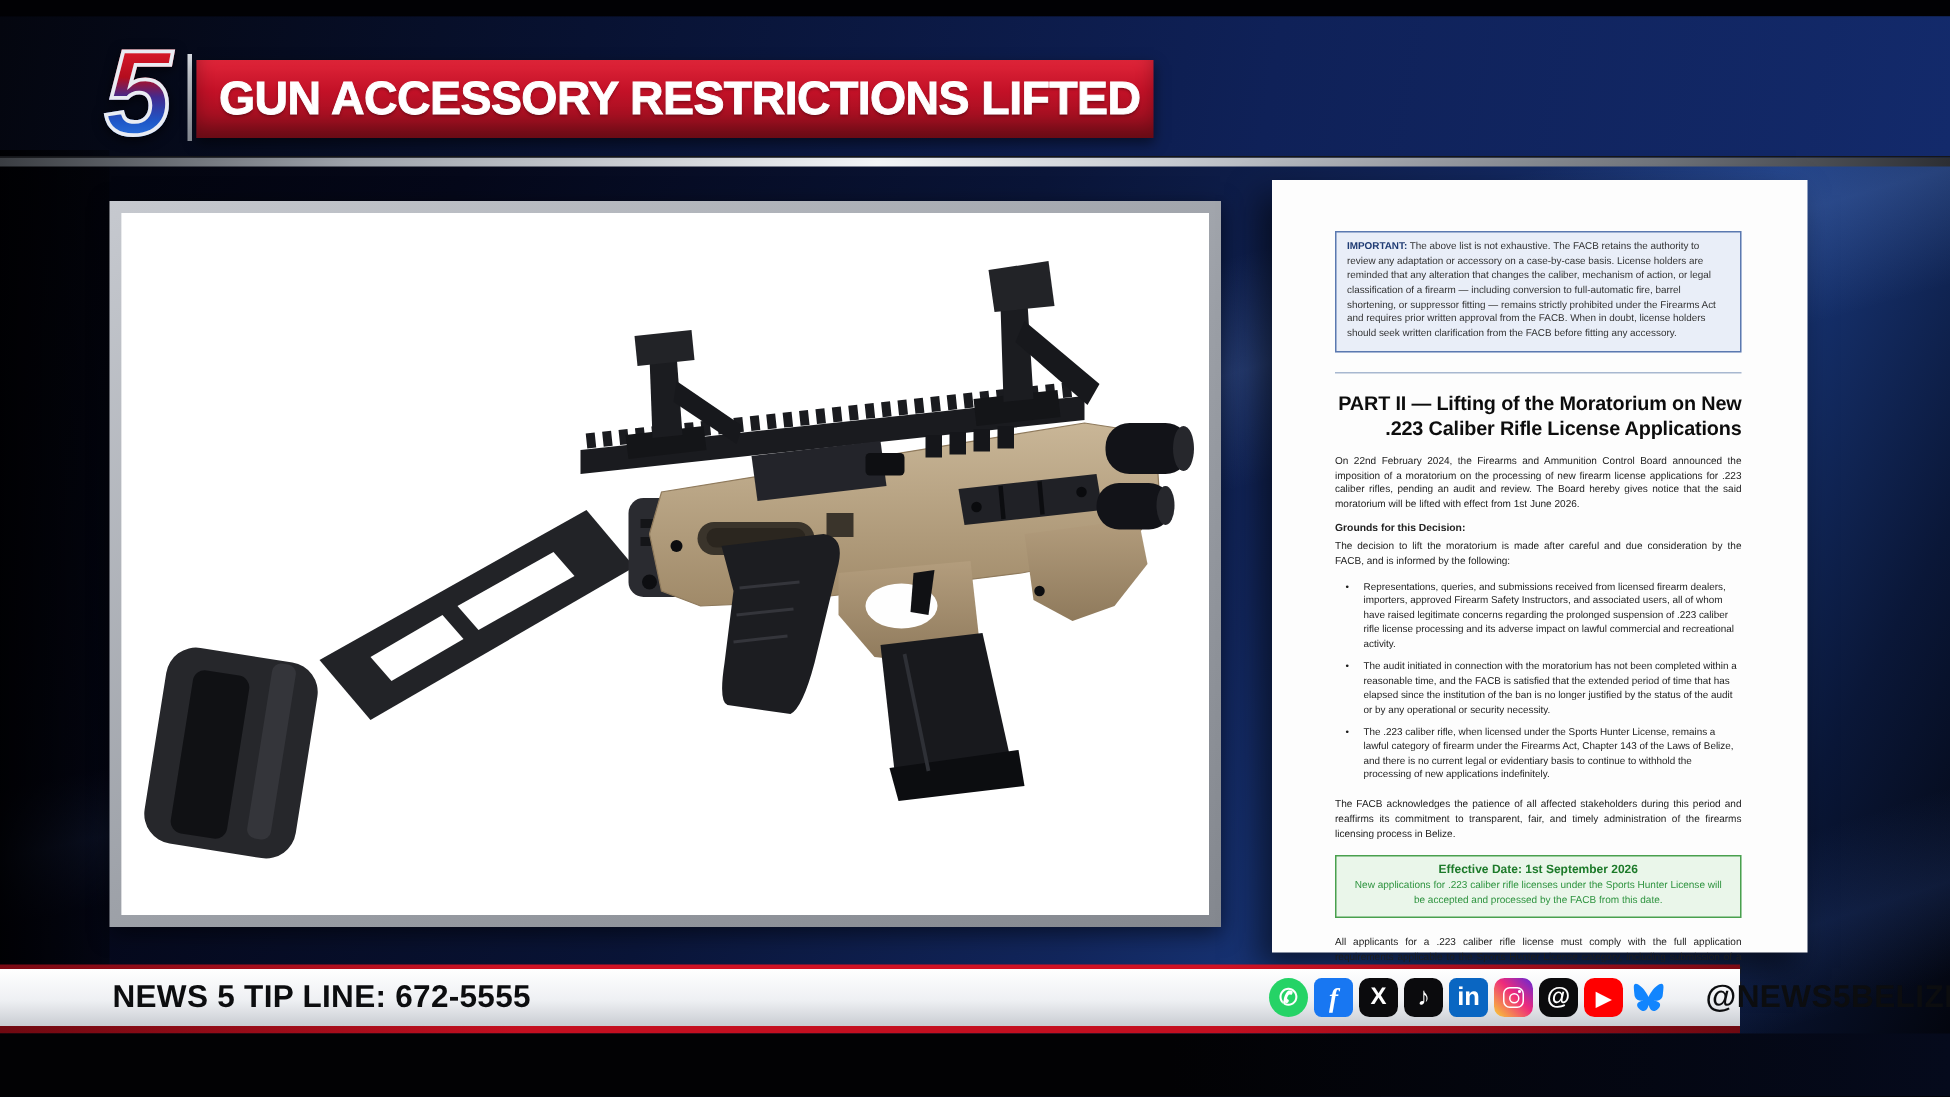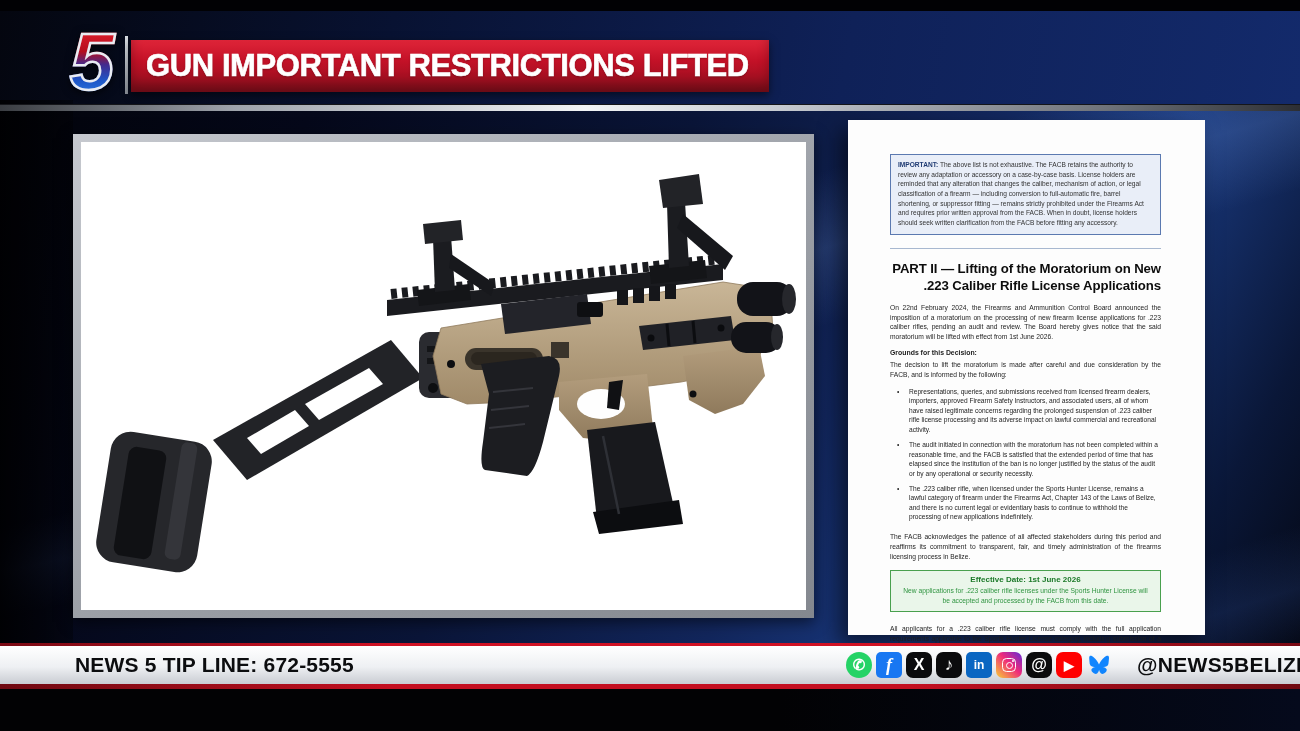--- a/index.html
+++ b/index.html
@@ -77,34 +77,34 @@
   .bullet { position:relative; padding-left:19px; font-size:6.6px; line-height:1.45; margin-bottom:5.5px; color:#1d1d1d; text-align:left; }
   .bullet::before { content:"\2022"; position:absolute; left:7px; top:0; font-size:6.6px; color:#1d1d1d; }
   .ack { margin-top:10px; }
   .eff-box { border:1.5px solid #49a04e; background:#eaf6ea; text-align:center; padding:4px 10px 5px 10px; margin:9px 0 12px 0; }
   .eff-title { font-size:8px; font-weight:bold; color:#1d7a2a; margin-bottom:2px; }
   .eff-body { font-size:6.7px; line-height:1.45; color:#2f9440; }
   .doc-hr2 { border:none; border-top:1px solid #7b8fb3; margin:14px 6px 8px 6px; }
   .foot-note { font-size:7px; font-weight:bold; text-align:center; line-height:1.5; color:#111; padding:0 8px; }
 
   
-  .ticker { position:absolute; left:0; top:643px; width:1300px; height:46px; }
+  .ticker { position:absolute; left:0; top:643px; width:1160px; height:46px; }
   .red-top { height:3px; background:linear-gradient(90deg,#7a0a14,#d01224 30%,#d01224 70%,#7a0a14); }
   .bar { height:38px; background:linear-gradient(180deg,#ffffff 0%,#eef0f3 55%,#c9ccd2 100%);
     display:flex; align-items:center; position:relative; }
   .red-bot { height:5px; background:linear-gradient(90deg,#6f0911,#c40f20 30%,#c40f20 70%,#6f0911); }
   .tip-line { position:absolute; left:75px; font-size:21px; font-weight:bold; color:#0c0d0f; letter-spacing:.2px; }
   .socials { position:absolute; left:846px; display:flex; align-items:center; gap:4px; }
   .icon { width:26px; height:26px; display:flex; align-items:center; justify-content:center;
     color:#fff; font-weight:bold; border-radius:6px; flex:0 0 auto; }
   .icon.whatsapp { background:#25D366; border-radius:50%; font-size:15px; }
   .icon.facebook { background:#1877F2; border-radius:5px; font-size:18px; font-family:"Liberation Serif",serif; font-style:italic; }
   .icon.xapp { background:#0b0b0d; border-radius:7px; font-size:16px; }
   .icon.tiktok { background:#0b0b0d; border-radius:7px; font-size:17px; }
-  .icon.linkedin { background:#0A66C2; border-radius:5px; font-size:12px; }
+  .icon.linkedin { background:#0A66C2; border-radius:5px; font-size:17px; }
   .icon.instagram { background:linear-gradient(45deg,#f9ce34 0%,#ee2a7b 55%,#6228d7 100%); border-radius:7px; }
   .insta-cam { width:14px; height:14px; border:1.6px solid #fff; border-radius:4.5px; position:relative; }
   .insta-cam::after { content:""; position:absolute; left:2.6px; top:2.6px; width:5px; height:5px; border:1.5px solid #fff; border-radius:50%; }
   .insta-cam::before { content:""; position:absolute; right:.8px; top:.8px; width:1.8px; height:1.8px; background:#fff; border-radius:50%; }
   .icon.threads { background:#0b0b0d; border-radius:8px; font-size:16px; }
   .icon.youtube { background:#FF0000; border-radius:7px; font-size:13px; }
   .icon.bluesky { background:transparent; border-radius:0; }
   .handle { margin-left:9px; font-size:21px; font-weight:bold; color:#0c0d0f; letter-spacing:.3px; }
 </style>
 </head>
@@ -116,21 +116,21 @@
   <div class="streak streak2"></div>
   <div class="streak streak3"></div>
   <div class="top-strip"></div>
   <div class="header-band"></div>
   <div class="left-dark"></div>
   <div class="silver-line"></div>
 
   <div class="logo5">5</div>
   <div class="logo-sep"></div>
   <div class="headline">
-    <span>GUN IMPORTANT RESTRICTIONS LIFTED</span>
+    <span>GUN ACCESSORY RESTRICTIONS LIFTED</span>
   </div>
 
   <div class="gun-panel">
     <div class="gun-inner">
       <svg viewBox="0 0 725 468" aria-hidden="true">
         <defs>
           <linearGradient id="tanGrad" x1="0" y1="0" x2="0" y2="1">
             <stop offset="0" stop-color="#c9b697"></stop>
               <stop offset="1" stop-color="#a08a69"></stop>
           </linearGradient>
@@ -237,21 +237,21 @@
       <p>On 22nd February 2024, the Firearms and Ammunition Control Board announced the imposition of a moratorium on the processing of new firearm license applications for .223 caliber rifles, pending an audit and review. The Board hereby gives notice that the said moratorium will be lifted with effect from 1st June 2026.</p>
       <div class="subhead">Grounds for this Decision:</div>
       <p>The decision to lift the moratorium is made after careful and due consideration by the FACB, and is informed by the following:</p>
       <div class="bullets">
         <div class="bullet">Representations, queries, and submissions received from licensed firearm dealers, importers, approved Firearm Safety Instructors, and associated users, all of whom have raised legitimate concerns regarding the prolonged suspension of .223 caliber rifle license processing and its adverse impact on lawful commercial and recreational activity.</div>
         <div class="bullet">The audit initiated in connection with the moratorium has not been completed within a reasonable time, and the FACB is satisfied that the extended period of time that has elapsed since the institution of the ban is no longer justified by the status of the audit or by any operational or security necessity.</div>
         <div class="bullet">The .223 caliber rifle, when licensed under the Sports Hunter License, remains a lawful category of firearm under the Firearms Act, Chapter 143 of the Laws of Belize, and there is no current legal or evidentiary basis to continue to withhold the processing of new applications indefinitely.</div>
       </div>
       <p class="ack">The FACB acknowledges the patience of all affected stakeholders during this period and reaffirms its commitment to transparent, fair, and timely administration of the firearms licensing process in Belize.</p>
       <div class="eff-box">
-        <div class="eff-title">Effective Date: 1st June 2026</div>
+        <div class="eff-title">Effective Date: 1st September 2026</div>
         <div class="eff-body">New applications for .223 caliber rifle licenses under the Sports Hunter License will be accepted and processed by the FACB from this date.</div>
       </div>
       <p>All applicants for a .223 caliber rifle license must comply with the full application requirements applicable to the Sports Hunter License category, including submission of a completed application form, valid photo identification, Certificate of Conduct, proof of competency certification from a FACB-approved Firearm Safety Instructor, letters of attestation, a written statement of purpose, and proof of payment of the applicable fees.</p>
       <hr class="doc-hr2">
       <div class="foot-note">For further information or clarification on either matter addressed in this notice, the public is invited to contact the Firearms and Ammunition Control Board.</div>
     </div>
   </div>
 
   <div class="ticker">
     <div class="red-top"></div>

